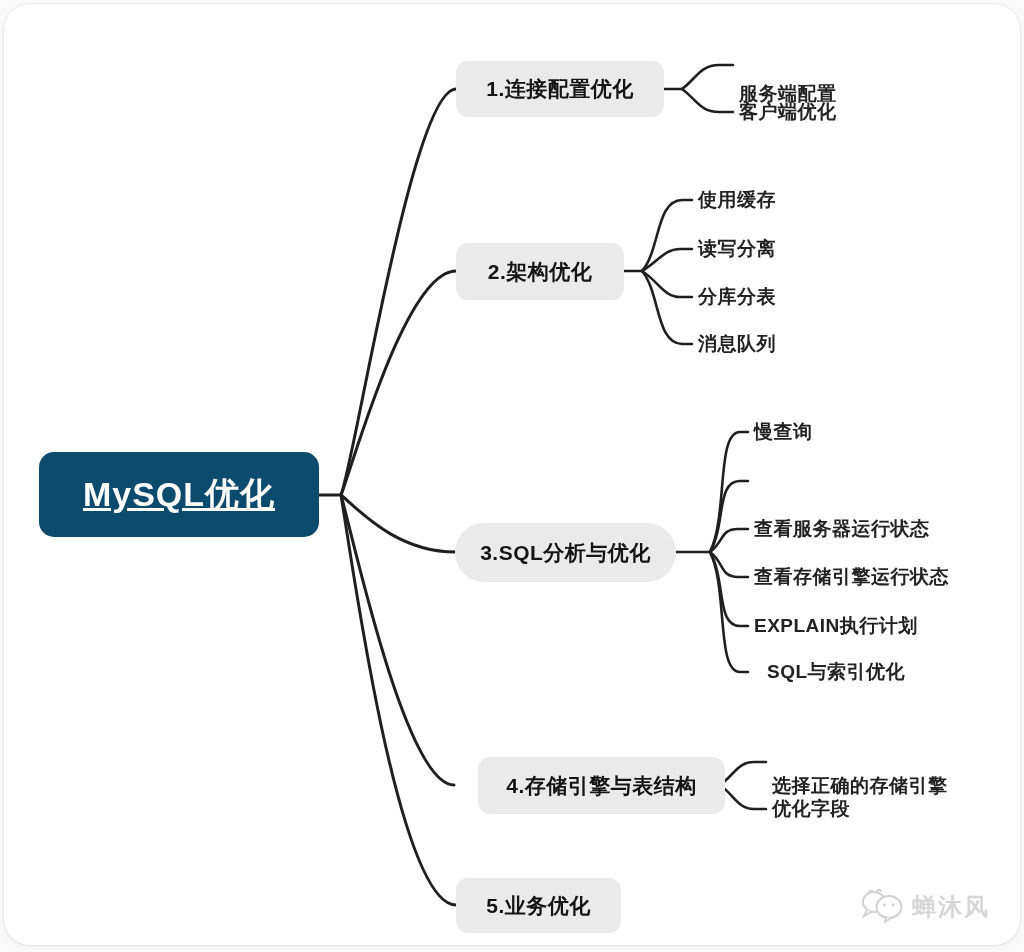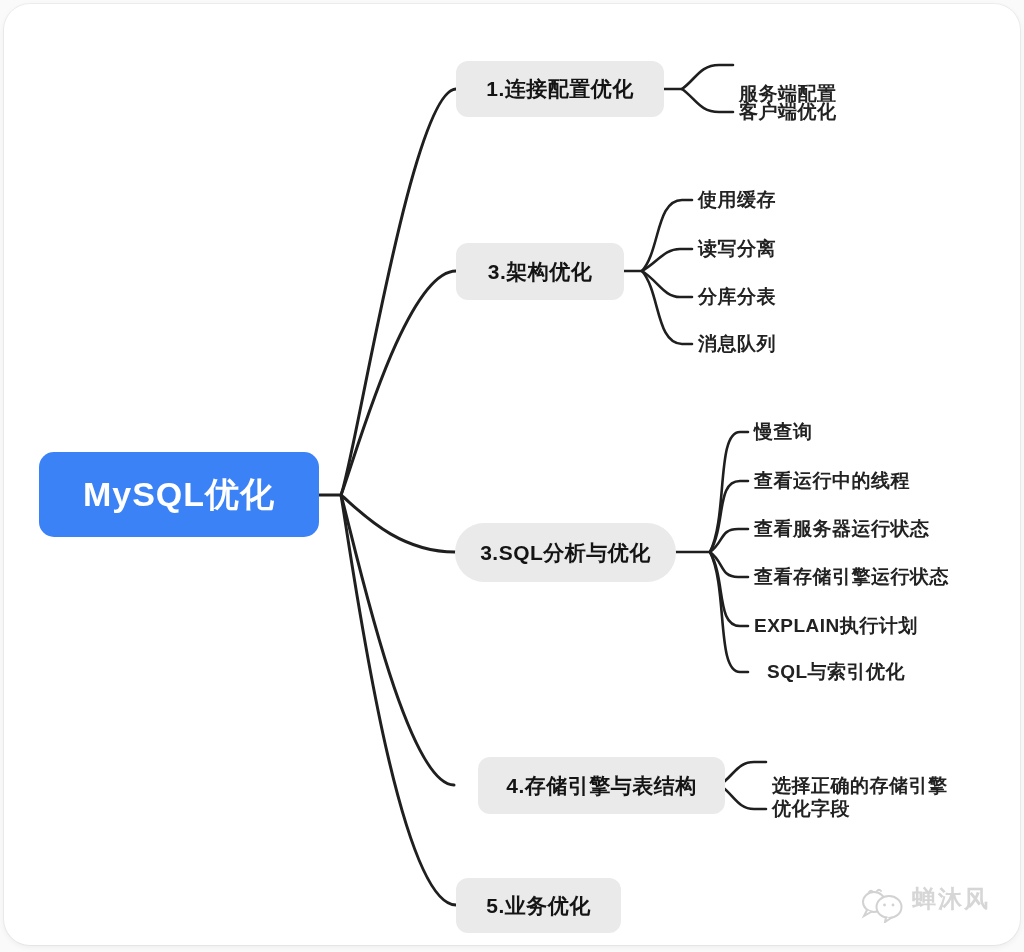--- a/index.html
+++ b/index.html
@@ -10,22 +10,22 @@
     box-shadow:0 0 0 1px rgba(0,0,0,0.045), 0 2px 6px rgba(0,0,0,0.06);
     overflow:hidden;
   }
   svg.links { position:absolute; left:0; top:0; width:1024px; height:952px; }
   .ln { fill:none; stroke:#1f1f1f; stroke-width:3; stroke-linecap:round; stroke-linejoin:round; }
   .ln.sub { stroke-width:2.6; }
 
   .node { position:absolute; display:flex; align-items:center; justify-content:center; }
   .root {
     left:35px; top:448px; width:280px; height:85px;
-    background:#3b82f6; color:#ffffff; border-radius:15px;
-    font-size:34px; font-weight:bold; letter-spacing:1px;
+    background:#0c4a6e; color:#ffffff; border-radius:15px;
+    font-size:34px; font-weight:bold; letter-spacing:1px;text-decoration:underline;
   }
   .branch {
     background:#EAEAEA; color:#141414; border-radius:12px;
     font-size:21px; font-weight:bold; letter-spacing:0.5px;
   }
   .bx1 { left:452px; top:57px;  width:208px; height:56px; }
   .bx2 { left:452px; top:239px; width:168px; height:57px; }
   .bx3 { left:451px; top:519px; width:221px; height:59px;border-radius:29px; }
   .bx4 { left:450px; top:753px; width:247px; height:57px;margin-left:24px; }
   .bx5 { left:452px; top:874px; width:165px; height:55px; }
@@ -45,21 +45,21 @@
   .lf-3-1 { left:750px; top:463px; }
   .lf-3-2 { left:750px; top:511px; }
   .lf-3-3 { left:750px; top:559px; }
   .lf-3-4 { left:750px; top:608px; }
   .lf-3-5 { left:750px; top:654px;margin-left:13px; }
   .lf-4-0 { left:768px; top:744px;margin-top:24px; }
   .lf-4-1 { left:768px; top:791px; }
 
   .watermark {
     position:absolute; left:856px; top:879px;
-    display:flex; align-items:flex-start; gap:8px;
+    display:flex; align-items:flex-end; gap:8px;
     color:#d4d4d4;
   }
   .watermark .wm-text {
     font-size:24px; font-weight:600; letter-spacing:2px; color:#d6d6d6;
     text-shadow:0 1px 0 #ffffff;
   }
 </style>
 </head>
 <body>
 
@@ -94,35 +94,34 @@
     <path class="ln sub" d="M706 548 C724 584 712 668 736 668 H744"></path>
 
     <path class="ln sub" d="M697 781 H716"></path>
     <path class="ln sub" d="M716 781 C730 771 734 758 750 758 H762"></path>
     <path class="ln sub" d="M716 781 C730 791 734 805 750 805 H762"></path>
   </svg>
 
   <div class="node root">MySQL优化</div>
 
   <div class="node branch bx1">1.连接配置优化</div>
-  <div class="node branch bx2">3.架构优化</div>
+  <div class="node branch bx2">2.架构优化</div>
   <div class="node branch bx3">3.SQL分析与优化</div>
   <div class="node branch bx4">4.存储引擎与表结构</div>
   <div class="node branch bx5">5.业务优化</div>
 
   <div class="leaf lf-1-0">服务端配置</div>
   <div class="leaf lf-1-1">客户端优化</div>
 
   <div class="leaf lf-2-0">使用缓存</div>
   <div class="leaf lf-2-1">读写分离</div>
   <div class="leaf lf-2-2">分库分表</div>
   <div class="leaf lf-2-3">消息队列</div>
 
   <div class="leaf lf-3-0">慢查询</div>
-  <div class="leaf lf-3-1">查看运行中的线程</div>
   <div class="leaf lf-3-2">查看服务器运行状态</div>
   <div class="leaf lf-3-3">查看存储引擎运行状态</div>
   <div class="leaf lf-3-4">EXPLAIN执行计划</div>
   <div class="leaf lf-3-5">SQL与索引优化</div>
 
   <div class="leaf lf-4-0">选择正确的存储引擎</div>
   <div class="leaf lf-4-1">优化字段</div>
 
   <div class="watermark">
     <svg width="44" height="40" viewBox="0 0 44 40">

